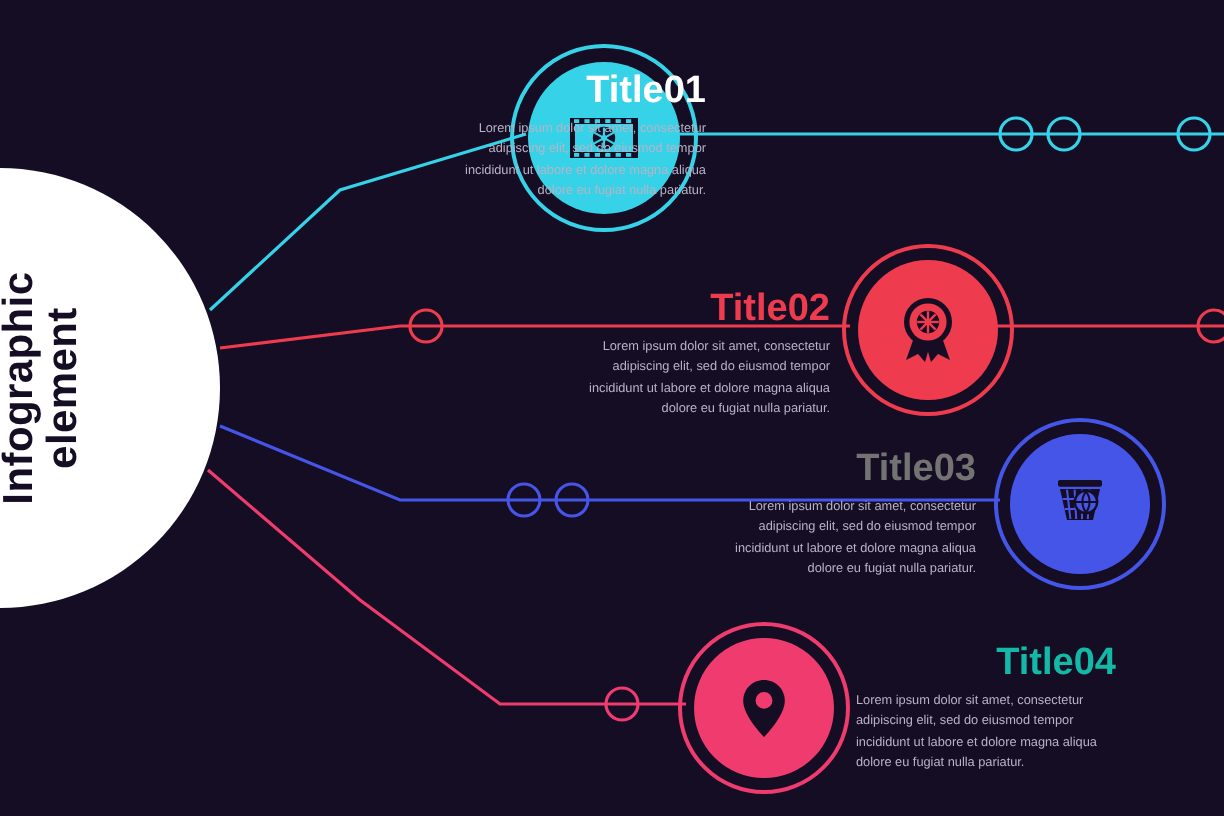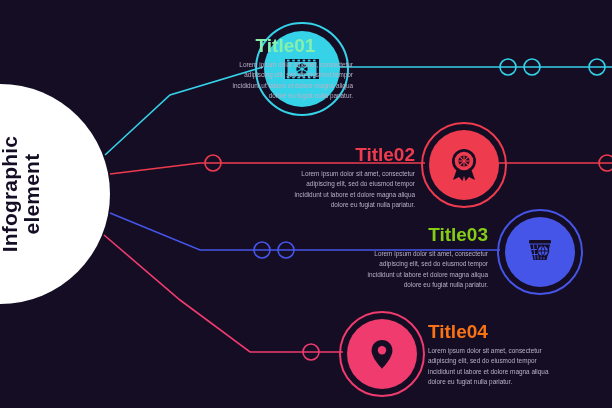--- a/index.html
+++ b/index.html
@@ -121,21 +121,21 @@
             <line x1="20" y1="10.8" x2="20" y2="21.2"></line>
             <line x1="14.9" y1="13.2" x2="25.1" y2="18.8"></line>
             <line x1="14.9" y1="18.8" x2="25.1" y2="13.2"></line>
           </g>
           <circle cx="20" cy="16" r="1.5" fill="#35d2e8"></circle>
         </svg>
       </span>
     </div>
   </div>
   <div class="block t-right" style="left:218px;top:36px;width:135px;">
-    <div class="title" style="color:#86efac;text-align:center;">Title01</div>
+    <div class="title" style="color:#ffffff;">Title01</div>
     <div class="body" style="color:#b9b3c6;">Lorem ipsum dolor sit amet, consectetur adipiscing elit, sed do eiusmod tempor incididunt ut labore et dolore magna aliqua dolore eu fugiat nulla pariatur.</div>
   </div>
 
   <div class="node" style="left:421px;top:122px;width:82px;height:82px;border:2px solid #ef3b4e;">
     <div class="inner" style="left:6px;top:6px;right:6px;bottom:6px;background:#ef3b4e;">
       <span>
         <svg class="icon-svg" width="34" height="36" viewBox="0 0 34 36">
           <path d="M11 19 L6 33 L12 30 L15.5 34 L19 22 Z" fill="#140d24"></path>
           <path d="M23 19 L28 33 L22 30 L18.5 34 L15 22 Z" fill="#140d24"></path>
           <circle cx="17" cy="14" r="12" fill="#140d24"></circle>
@@ -175,32 +175,32 @@
           <g stroke="#140d24" stroke-width="1" fill="none">
             <line x1="16" y1="16" x2="26" y2="16"></line>
             <path d="M21 11 C18.6 13.4 18.6 18.6 21 21"></path>
             <path d="M21 11 C23.4 13.4 23.4 18.6 21 21"></path>
           </g>
         </svg>
       </span>
     </div>
   </div>
   <div class="block t-right" style="left:358px;top:225px;width:130px;">
-    <div class="title" style="color:#84cc16;">Title03</div>
+    <div class="title" style="color:#737373;">Title03</div>
     <div class="body" style="color:#b9b3c6;">Lorem ipsum dolor sit amet, consectetur adipiscing elit, sed do eiusmod tempor incididunt ut labore et dolore magna aliqua dolore eu fugiat nulla pariatur.</div>
   </div>
 
   <div class="node" style="left:339px;top:311px;width:82px;height:82px;border:2px solid #ef3b6e;">
     <div class="inner" style="left:6px;top:6px;right:6px;bottom:6px;background:#ef3b6e;">
       <span>
         <svg class="icon-svg" width="28" height="34" viewBox="0 0 28 34">
           <path d="M14 3 C8.2 3 3.6 7.6 3.6 13.4 C3.6 21.2 14 31.5 14 31.5 C14 31.5 24.4 21.2 24.4 13.4 C24.4 7.6 19.8 3 14 3 Z" fill="#140d24"></path>
           <circle cx="14" cy="13.2" r="4.2" fill="#ef3b6e"></circle>
         </svg>
       </span>
     </div>
   </div>
   <div class="block t-left" style="left:428px;top:322px;width:130px;">
-    <div class="title" style="color:#f97316;">Title04</div>
+    <div class="title" style="color:#14b8a6;text-align:right;">Title04</div>
     <div class="body" style="color:#b9b3c6;">Lorem ipsum dolor sit amet, consectetur adipiscing elit, sed do eiusmod tempor incididunt ut labore et dolore magna aliqua dolore eu fugiat nulla pariatur.</div>
   </div>
 
 </div>
 
 </body></html>

